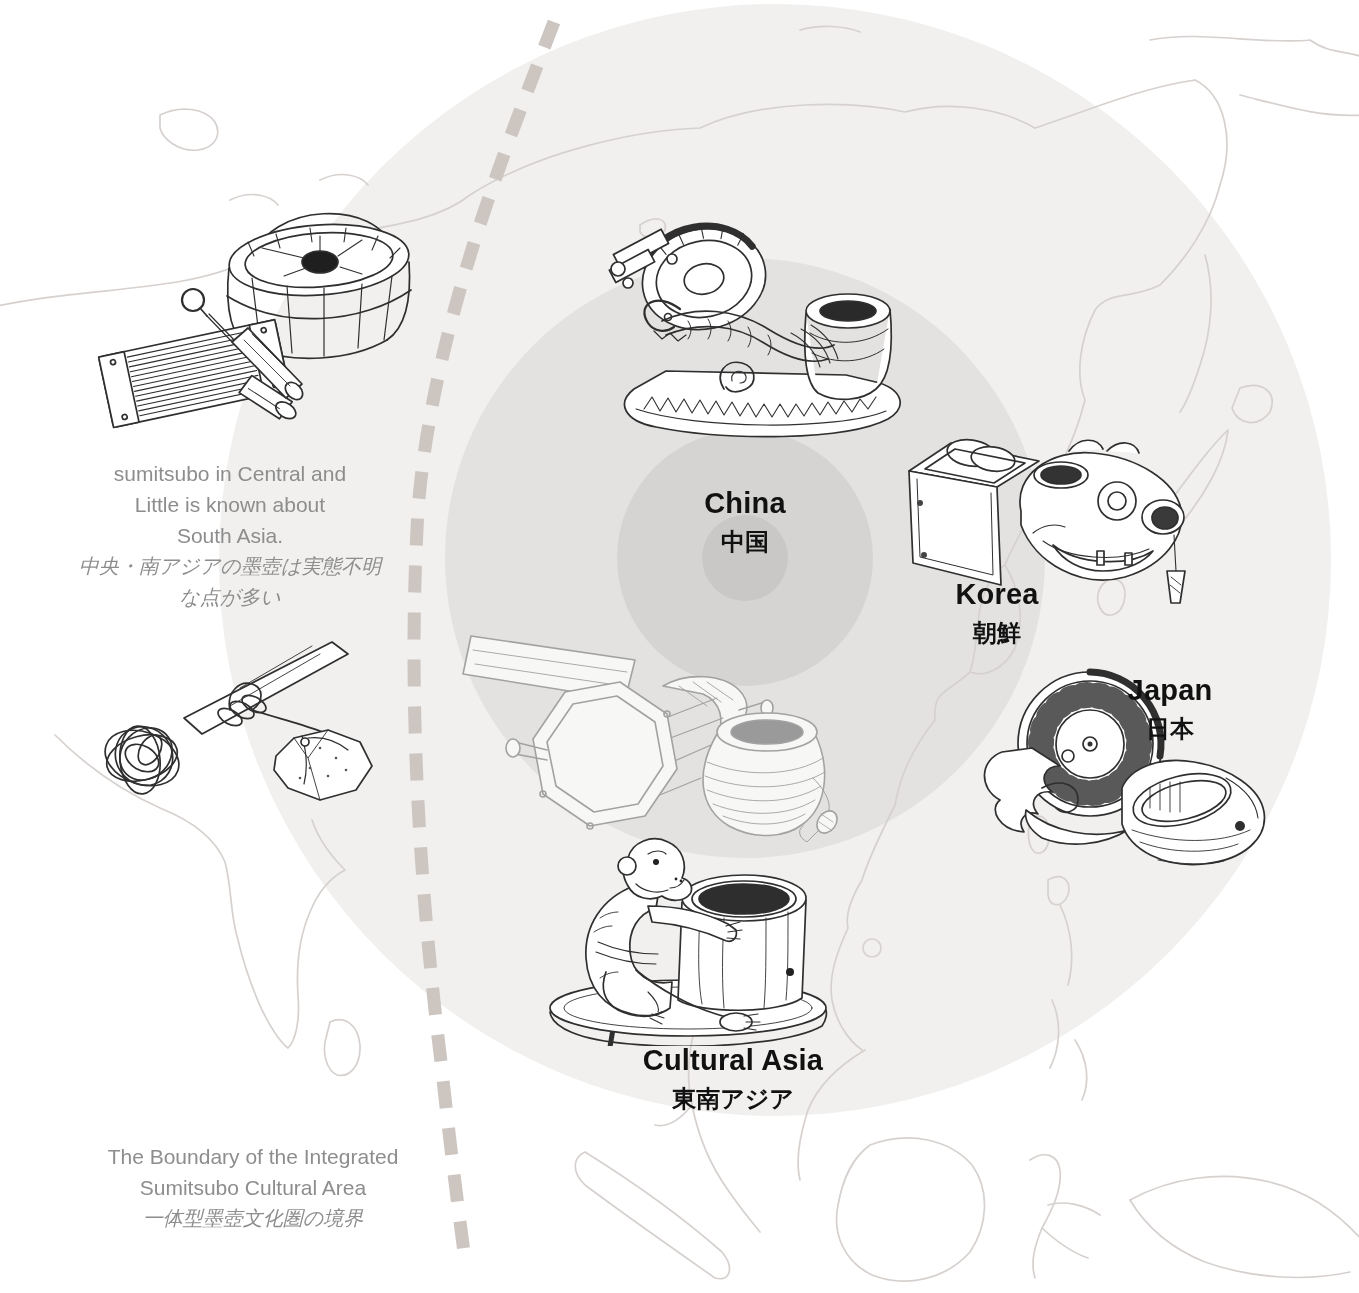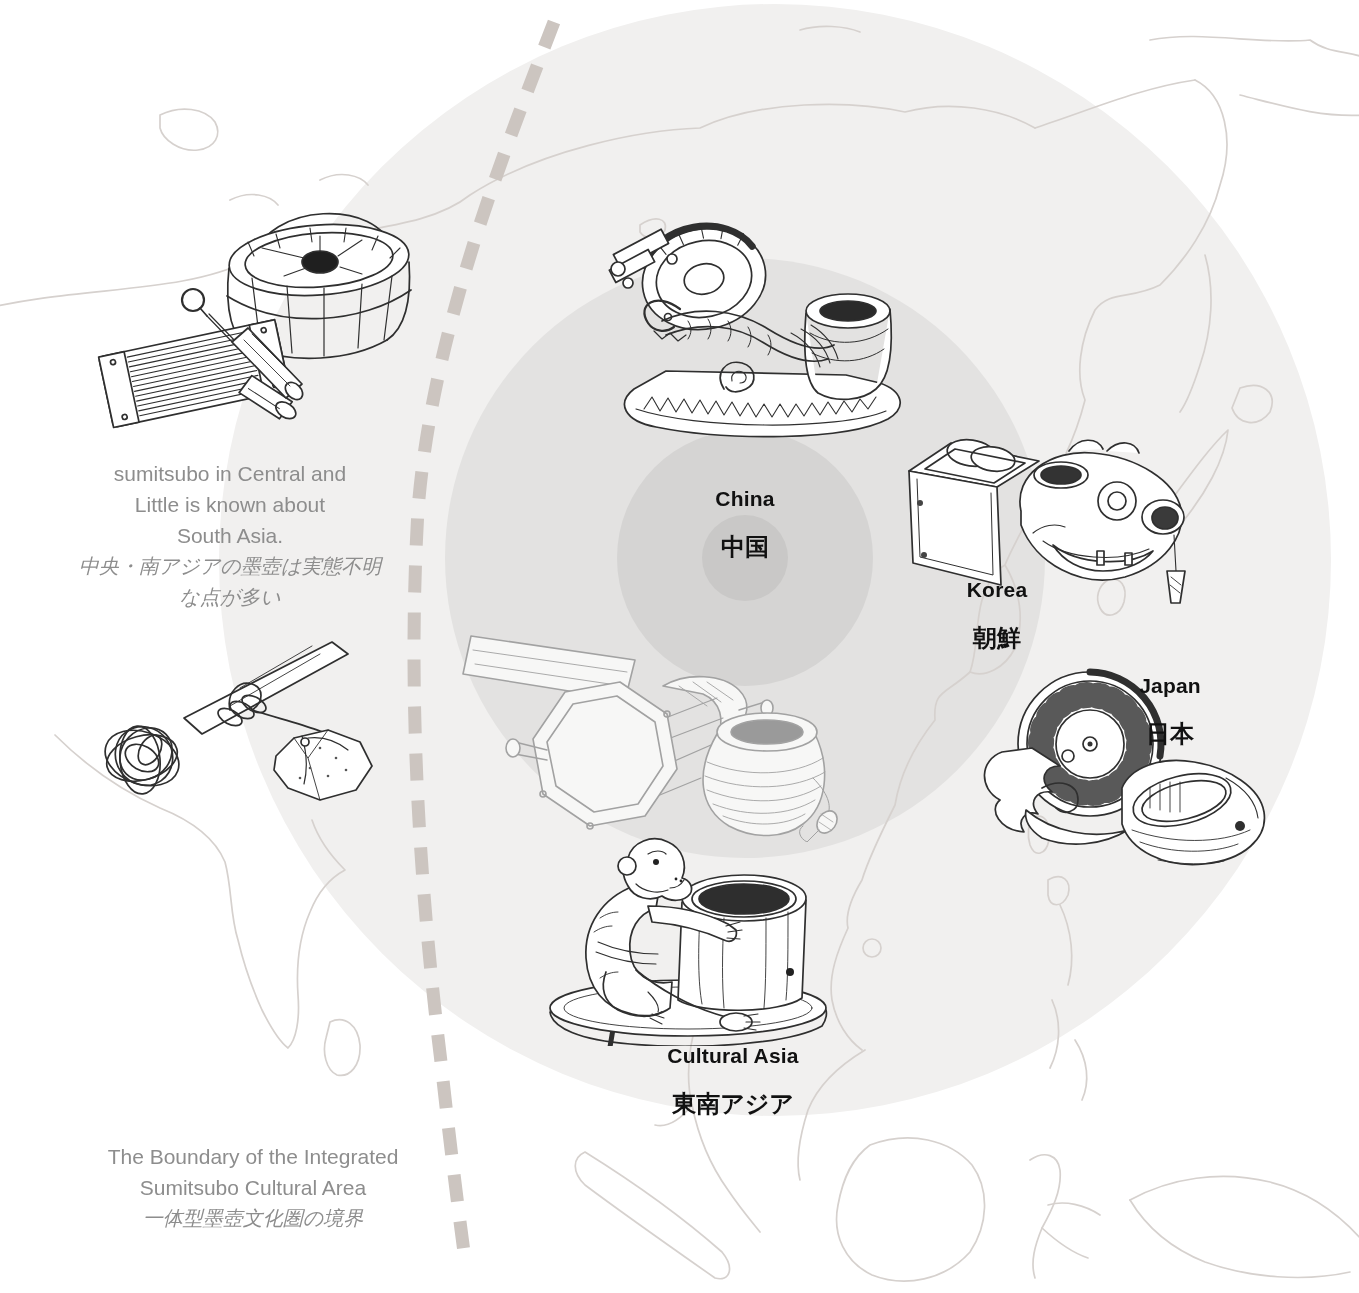--- a/index.html
+++ b/index.html
@@ -1,22 +1,22 @@
 <!DOCTYPE html>
 <html><head>
 <meta charset="utf-8">
 <style>
   html,body{margin:0;padding:0;background:#fff;}
   .canvas{position:relative;width:1359px;height:1293px;background:#ffffff;overflow:hidden;
           font-family:"Liberation Sans","DejaVu Sans",sans-serif;}
   svg.layer{position:absolute;left:0;top:0;}
   .illus{position:absolute;}
   .region{position:absolute;transform:translateX(-50%);text-align:center;color:#111;}
-  .region-en{font-size:21px;font-weight:700;letter-spacing:.2px;white-space:nowrap;text-align:right;}
-  .region-jp{font-size:24px;font-weight:600;margin-top:20px;white-space:nowrap;}
+  .region-en{font-size:29px;font-weight:700;letter-spacing:.2px;white-space:nowrap;text-align:right;}
+  .region-jp{font-size:24px;font-weight:600;margin-top:6px;white-space:nowrap;}
   .note{position:absolute;text-align:center;color:#8d8d8d;font-size:21px;line-height:31px;}
   .note .jp{font-size:20px;font-style:italic;}
 </style>
 </head>
 <body>
 
 <div class="canvas">
 
   <svg class="layer" width="1359" height="1293" viewBox="0 0 1359 1293">
     <g>

